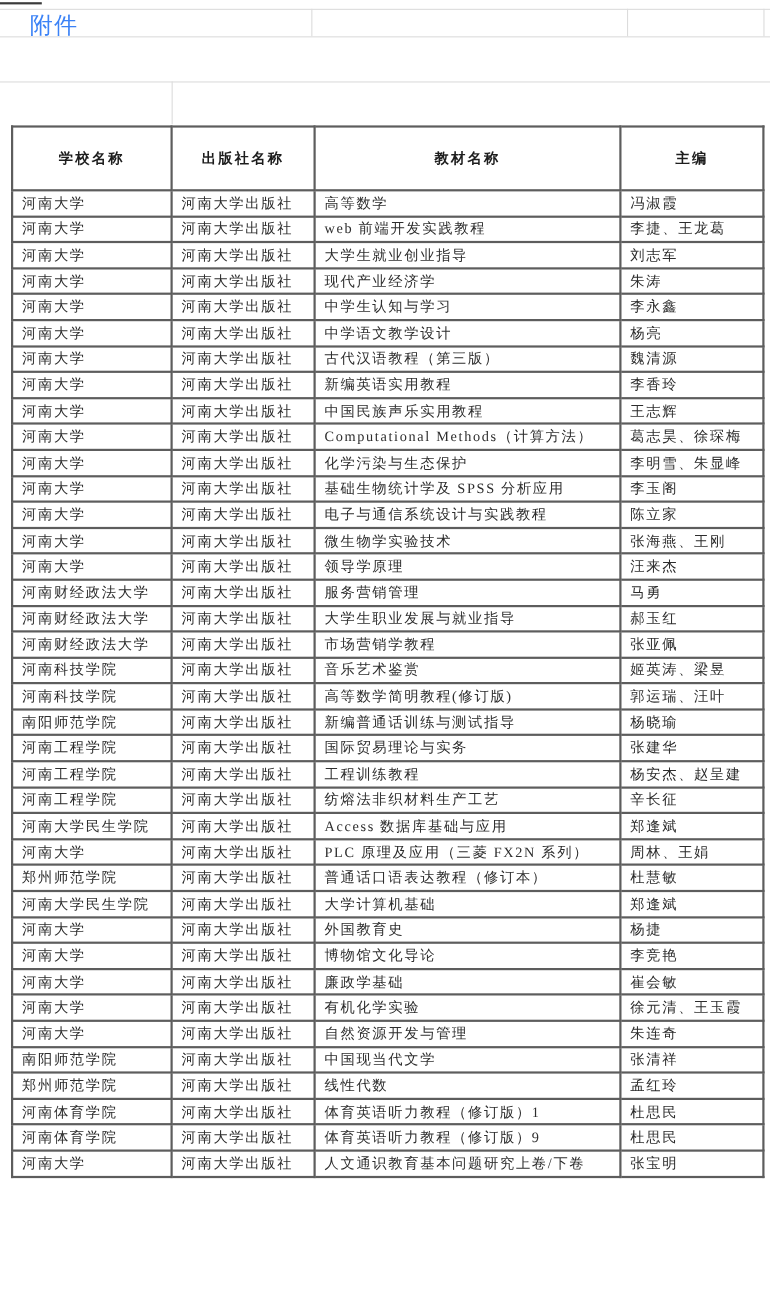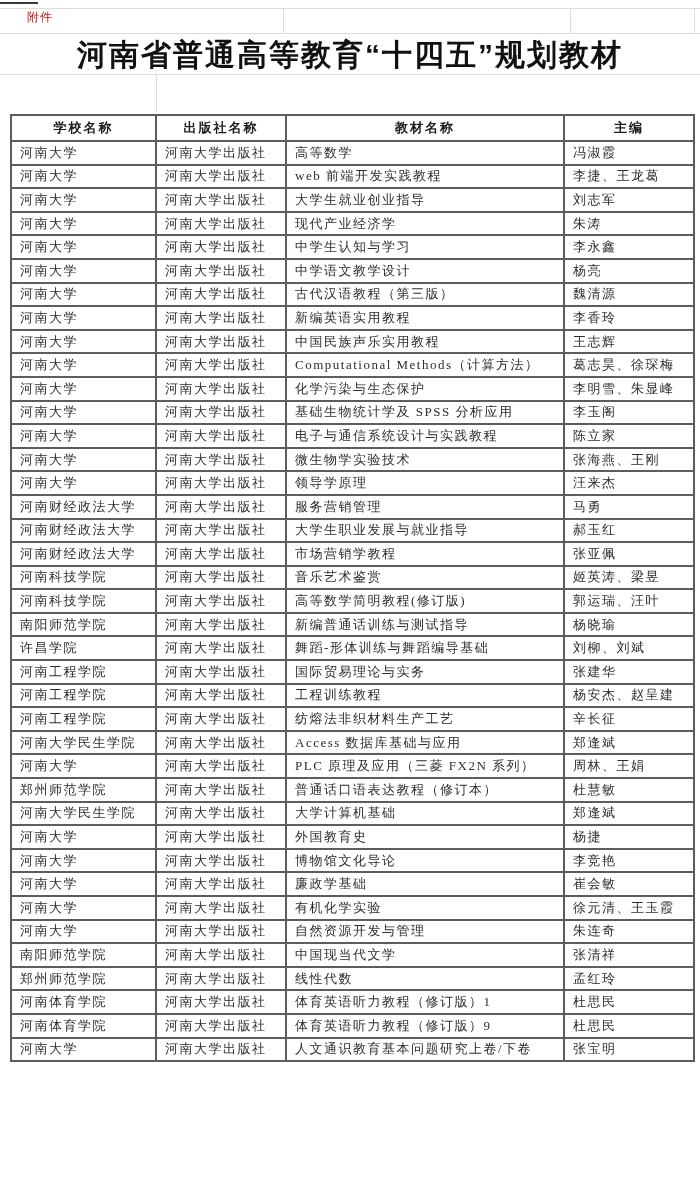--- a/index.html
+++ b/index.html
@@ -14,21 +14,21 @@
   .page{position:absolute;left:0;top:0;width:700px;height:1178px;background:#ffffff;}
 
   
   .grid-h{position:absolute;height:1px;background:#dcdcdc;}
   .grid-v{position:absolute;width:1px;background:#dcdcdc;}
   .edge-mark{position:absolute;left:0;top:2px;width:38px;height:2px;background:#3a3a3a;}
 
   .attachment{
     position:absolute;left:27px;top:9px;
     font-family:"Liberation Sans","DejaVu Sans",sans-serif;
-    font-size:12px;color:#b91c1c;letter-spacing:1px;
+    font-size:21px;color:#3b82f6;letter-spacing:1px;
   }
   .title1,.title2{
     position:absolute;left:0;width:700px;text-align:center;
     font-family:"Liberation Sans","DejaVu Sans",sans-serif;
     font-weight:bold;color:#111;font-size:30px;letter-spacing:2px;
     white-space:nowrap;
   }
   .title1{top:35px;}
   .title2{top:72px;}
 
@@ -45,21 +45,21 @@
     vertical-align:middle;
     letter-spacing:1.5px;
     color:#2d2d2d;
     overflow:hidden;
     white-space:nowrap;
   }
   table.results{border:2px solid #3f3f3f;}
   table.results th{
     height:24px;
     text-align:center;
-    padding:0;
+    padding:16px;
     font-weight:bold;
     letter-spacing:2px;
     color:#1d1d1d;
   }
   table.results td{height:21.6px;}
   td.center{text-align:center;padding-left:0;}
   col.c1{width:145px;}
   col.c2{width:130px;}
   col.c3{width:278px;}
   col.c4{width:130px;}
@@ -73,21 +73,20 @@
   <div class="grid-h" style="left:0;top:8px;width:700px;"></div>
   <div class="grid-h" style="left:0;top:33px;width:700px;"></div>
   <div class="grid-h" style="left:0;top:74px;width:700px;"></div>
   <div class="grid-v" style="left:283px;top:8px;height:25px;"></div>
   <div class="grid-v" style="left:570px;top:8px;height:25px;"></div>
   <div class="grid-v" style="left:694px;top:8px;height:25px;"></div>
   <div class="grid-v" style="left:156px;top:74px;height:39px;"></div>
 
   <div class="attachment">附件</div>
 
-  <div class="title1">河南省普通高等教育“十四五”规划教材</div>
 
   <table class="results">
     <colgroup>
       <col class="c1">
         <col class="c2">
         <col class="c3">
         <col class="c4">
     </colgroup>
     <thead>
       <tr>
@@ -218,26 +217,20 @@
           <td>高等数学简明教程(修订版)</td>
           <td>郭运瑞、汪叶</td>
         </tr>
         <tr>
           <td>南阳师范学院</td>
           <td>河南大学出版社</td>
           <td>新编普通话训练与测试指导</td>
           <td>杨晓瑜</td>
         </tr>
         <tr>
-          <td>许昌学院</td>
-          <td>河南大学出版社</td>
-          <td>舞蹈-形体训练与舞蹈编导基础</td>
-          <td>刘柳、刘斌</td>
-        </tr>
-        <tr>
           <td>河南工程学院</td>
           <td>河南大学出版社</td>
           <td>国际贸易理论与实务</td>
           <td>张建华</td>
         </tr>
         <tr>
           <td>河南工程学院</td>
           <td>河南大学出版社</td>
           <td>工程训练教程</td>
           <td>杨安杰、赵呈建</td>

